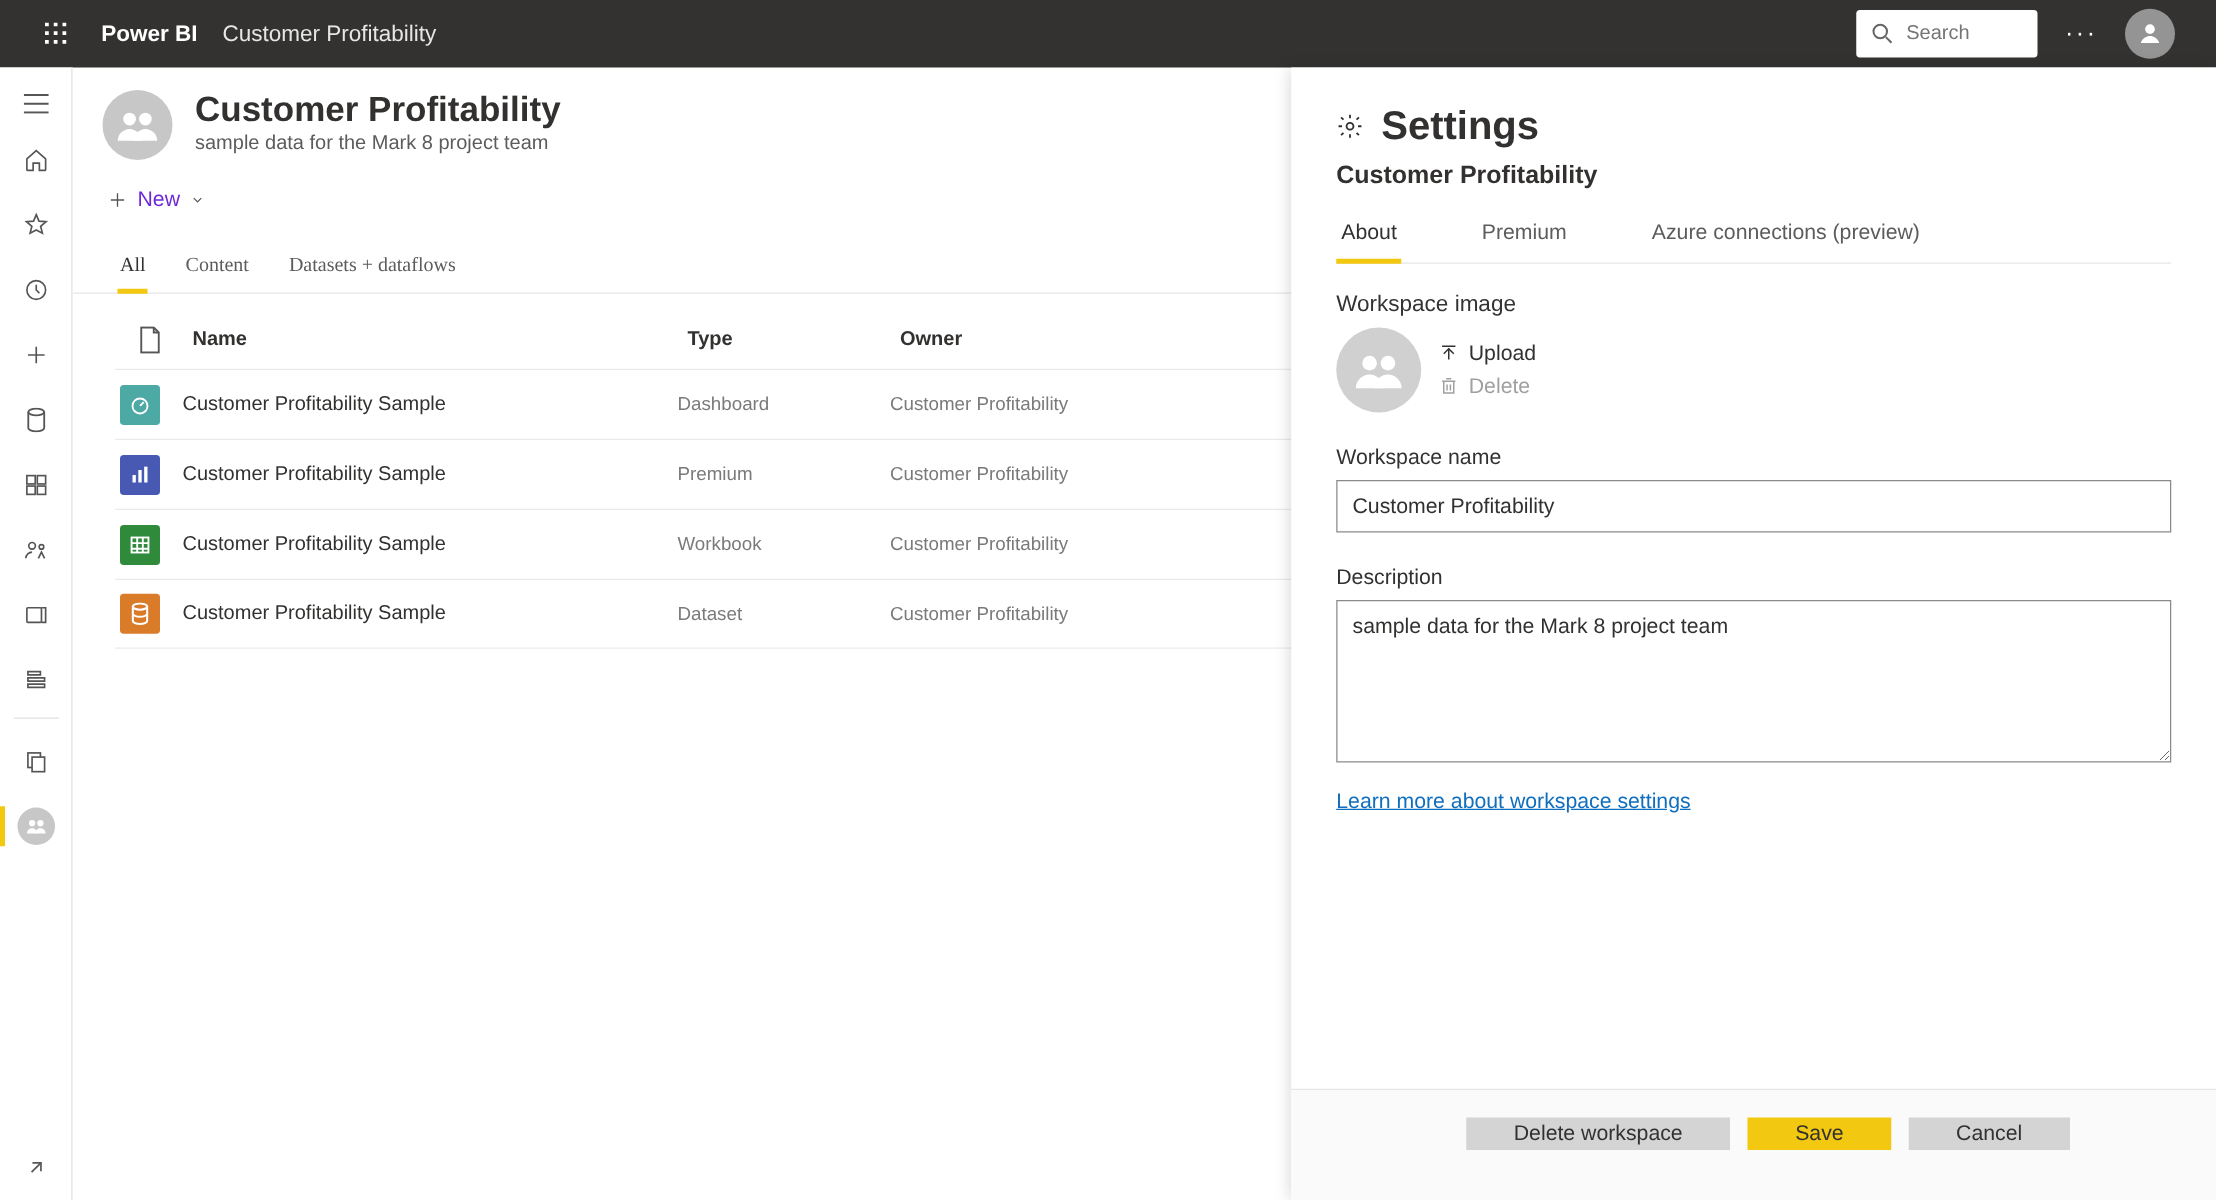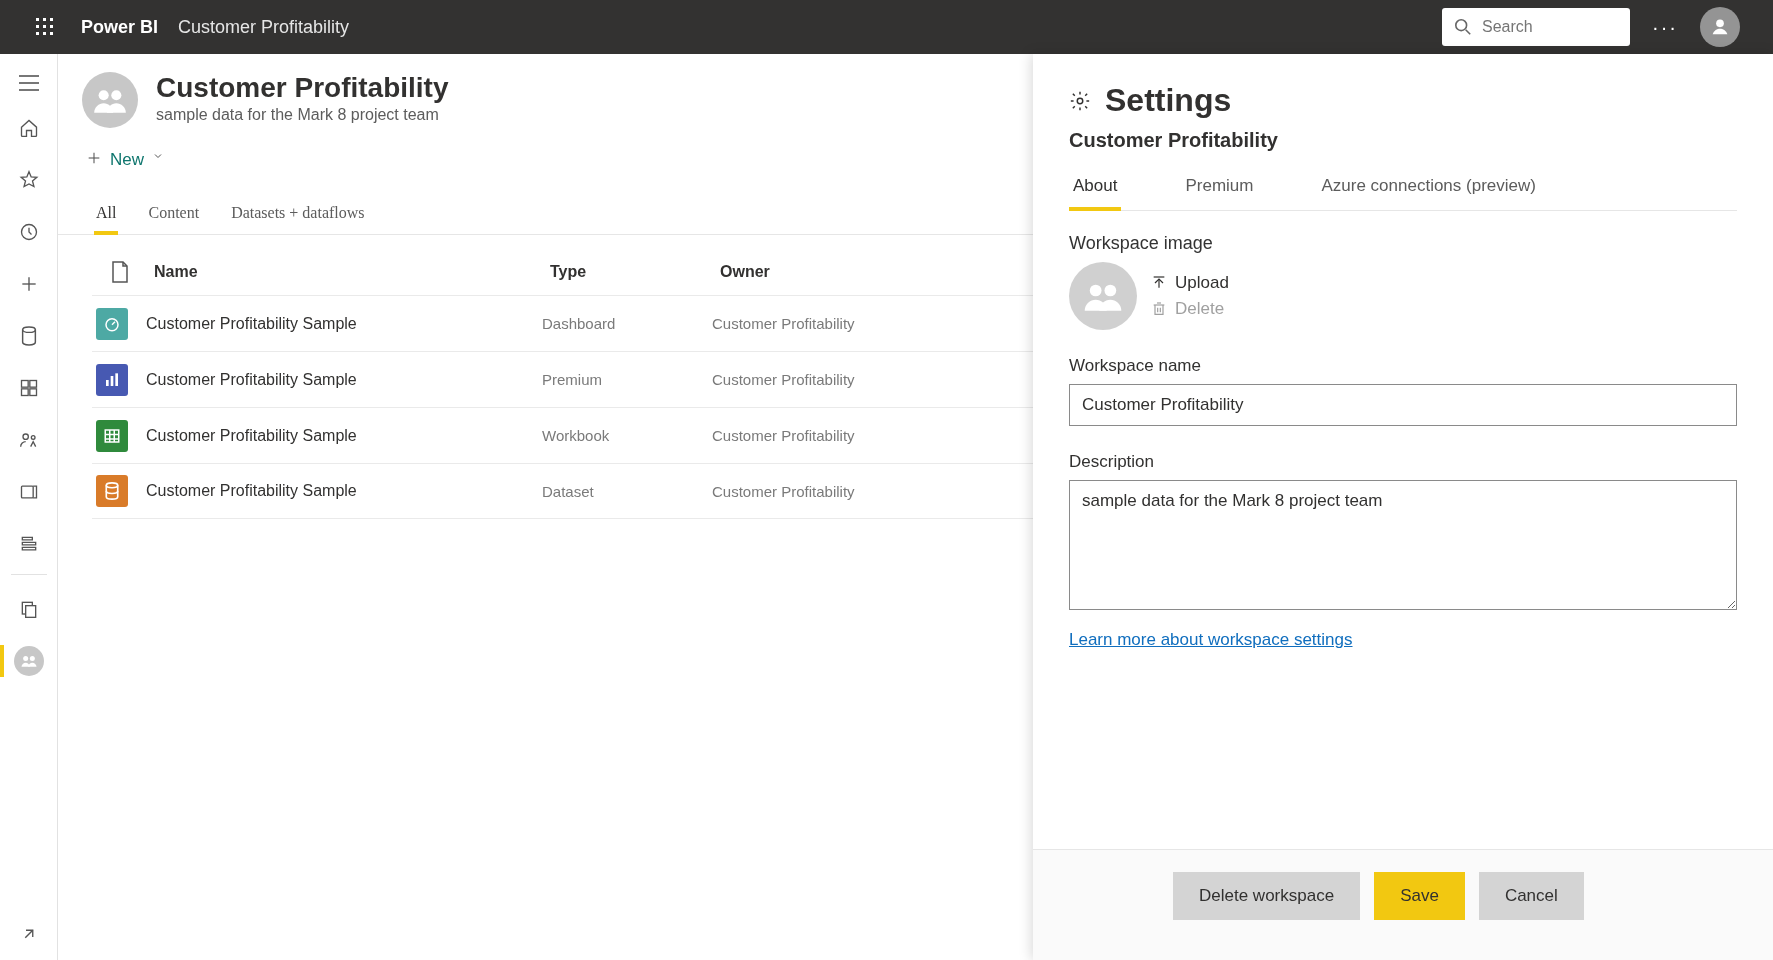--- a/index.html
+++ b/index.html
@@ -4,21 +4,21 @@
 <style>
   * { box-sizing: border-box; margin: 0; padding: 0; font-family: "Segoe UI", Arial, sans-serif; }
   html, body { width: 1773px; height: 960px; background: #fff; overflow: hidden; }
 
   
   .topbar { height: 54px; background: #333231; color: #fff; display: flex; align-items: center; padding: 0 33px; }
   .app-launcher { width: 24px; height: 24px; display: flex; align-items: center; justify-content: center; margin-right: 24px; cursor: pointer; }
   .brand { font-weight: 600; font-size: 18px; margin-right: 20px; }
   .pagetitle { font-size: 18px; color: #e6e6e6; font-weight: 400; }
   .topbar-right { margin-left: auto; display: flex; align-items: center; gap: 16px; }
-  .search-box { background: #fff; border-radius: 3px; width: 188px; height: 38px; display: flex; align-items: center; padding: 0 12px; margin-left: 40px; }
+  .search-box { background: #fff; border-radius: 3px; width: 145px; height: 38px; display: flex; align-items: center; padding: 0 12px; margin-left: 40px; }
   .search-box svg { flex-shrink: 0; }
   .search-box input { border: none; outline: none; margin-left: 10px; font-size: 16px; color: #555; width: 100%; background: transparent; }
   .more-dots { color: #fff; cursor: pointer; font-size: 20px; letter-spacing: 2px; padding: 0 6px; }
   .avatar-top { width: 40px; height: 40px; border-radius: 50%; background: #949494; display: flex; align-items: center; justify-content: center; cursor: pointer; }
 
   
   .body-row { display: flex; height: calc(100% - 54px); }
 
   
   .leftnav { width: 58px; border-right: 1px solid #e2e2e2; display: flex; flex-direction: column; align-items: center; padding-top: 10px; background: #fff; }
@@ -33,21 +33,21 @@
 
   
   .main { flex: 1; position: relative; display: flex; flex-direction: column; }
 
   .ws-header { display: flex; align-items: flex-start; padding: 18px 24px 4px; gap: 18px; }
   .ws-avatar { width: 56px; height: 56px; border-radius: 50%; background: #c7c7c7; display:flex;align-items:center;justify-content:center; flex-shrink:0; }
   .ws-title { font-size: 28px; font-weight: 600; color: #323130; }
   .ws-sub { font-size: 16px; color: #5c5c5c; margin-top: 2px; }
 
   .toolbar { display: flex; align-items: center; padding: 12px 24px 8px; }
-  .tb-btn { display: flex; gap: 8px; font-size: 17px; color: #0f766e; cursor: pointer; padding: 6px 4px; }
+  .tb-btn { display: flex; align-items: center; gap: 8px; font-size: 17px; color: #6d28d9; cursor: pointer; padding: 6px 4px; }
   .tb-right { margin-left: auto; display:flex; gap:12px; align-items:center; }
 
   .tabs { display: flex; gap: 28px; padding: 0 36px; border-bottom: 1px solid #e6e6e6; margin-top: 10px; }
   .tab { padding: 10px 2px 12px; font-size: 16px; color: #5c5c5c; cursor: pointer; position: relative; font-family: Liberation Serif, serif; }
   .tab.active { color: #323130; font-weight: 400; }
   .tab.active::after { content:""; position:absolute; left:0; right:0; bottom:-1px; height:4px; background:#f2c811; }
 
   
   .grid { margin: 18px 34px 0; }
   .grid-head { display:flex; align-items:center; padding: 8px 8px 12px; color:#323130; }
@@ -82,21 +82,21 @@
   .sp-ws-img-row { display:flex; align-items:center; gap:14px; margin-top:8px; }
   .sp-ws-img { width:68px; height:68px; border-radius:50%; background:#d0d0d0; display:flex; align-items:center; justify-content:center; }
   .sp-ws-img-actions { display:flex; flex-direction:column; gap:6px; }
   .sp-action { display:flex; align-items:center; gap:8px; font-size:17px; color:#323130; cursor:pointer; }
   .sp-action.disabled { color:#a0a0a0; cursor:default; }
   .sp-field-label { font-size:17px; margin-top:26px; color:#323130; }
   .sp-input { width:100%; border:1px solid #8a8a8a; padding:10px 12px; font-size:17px; margin-top:8px; outline:none; color:#323130; }
   .sp-textarea { width:100%; border:1px solid #8a8a8a; padding:10px 12px; font-size:17px; margin-top:8px; resize:both; height:130px; color:#323130; font-family:inherit; }
   .sp-link { color:#106ebe; text-decoration:underline; margin-top:16px; display:inline-block; font-size:17px; cursor:pointer; }
   .sp-footer { border-top:1px solid #e6e6e6; background:#fafafa; padding:22px 36px 40px; display:flex; gap:14px; justify-content:flex-start; }
-  .btn { height:48px; padding:0 26px; font-size:17px; border:none; cursor:pointer; }
+  .btn { height:26px; padding:0 38px; font-size:17px; border:none; cursor:pointer; }
   .btn.gray { background:#d4d4d4; color:#323130; }
   .btn.primary { background:#f2c811; color:#323130; }
 
   
   .people-svg path, .people-svg circle { fill: #fff; }
 </style>
 </head>
 <body>
 
 <div class="topbar">

